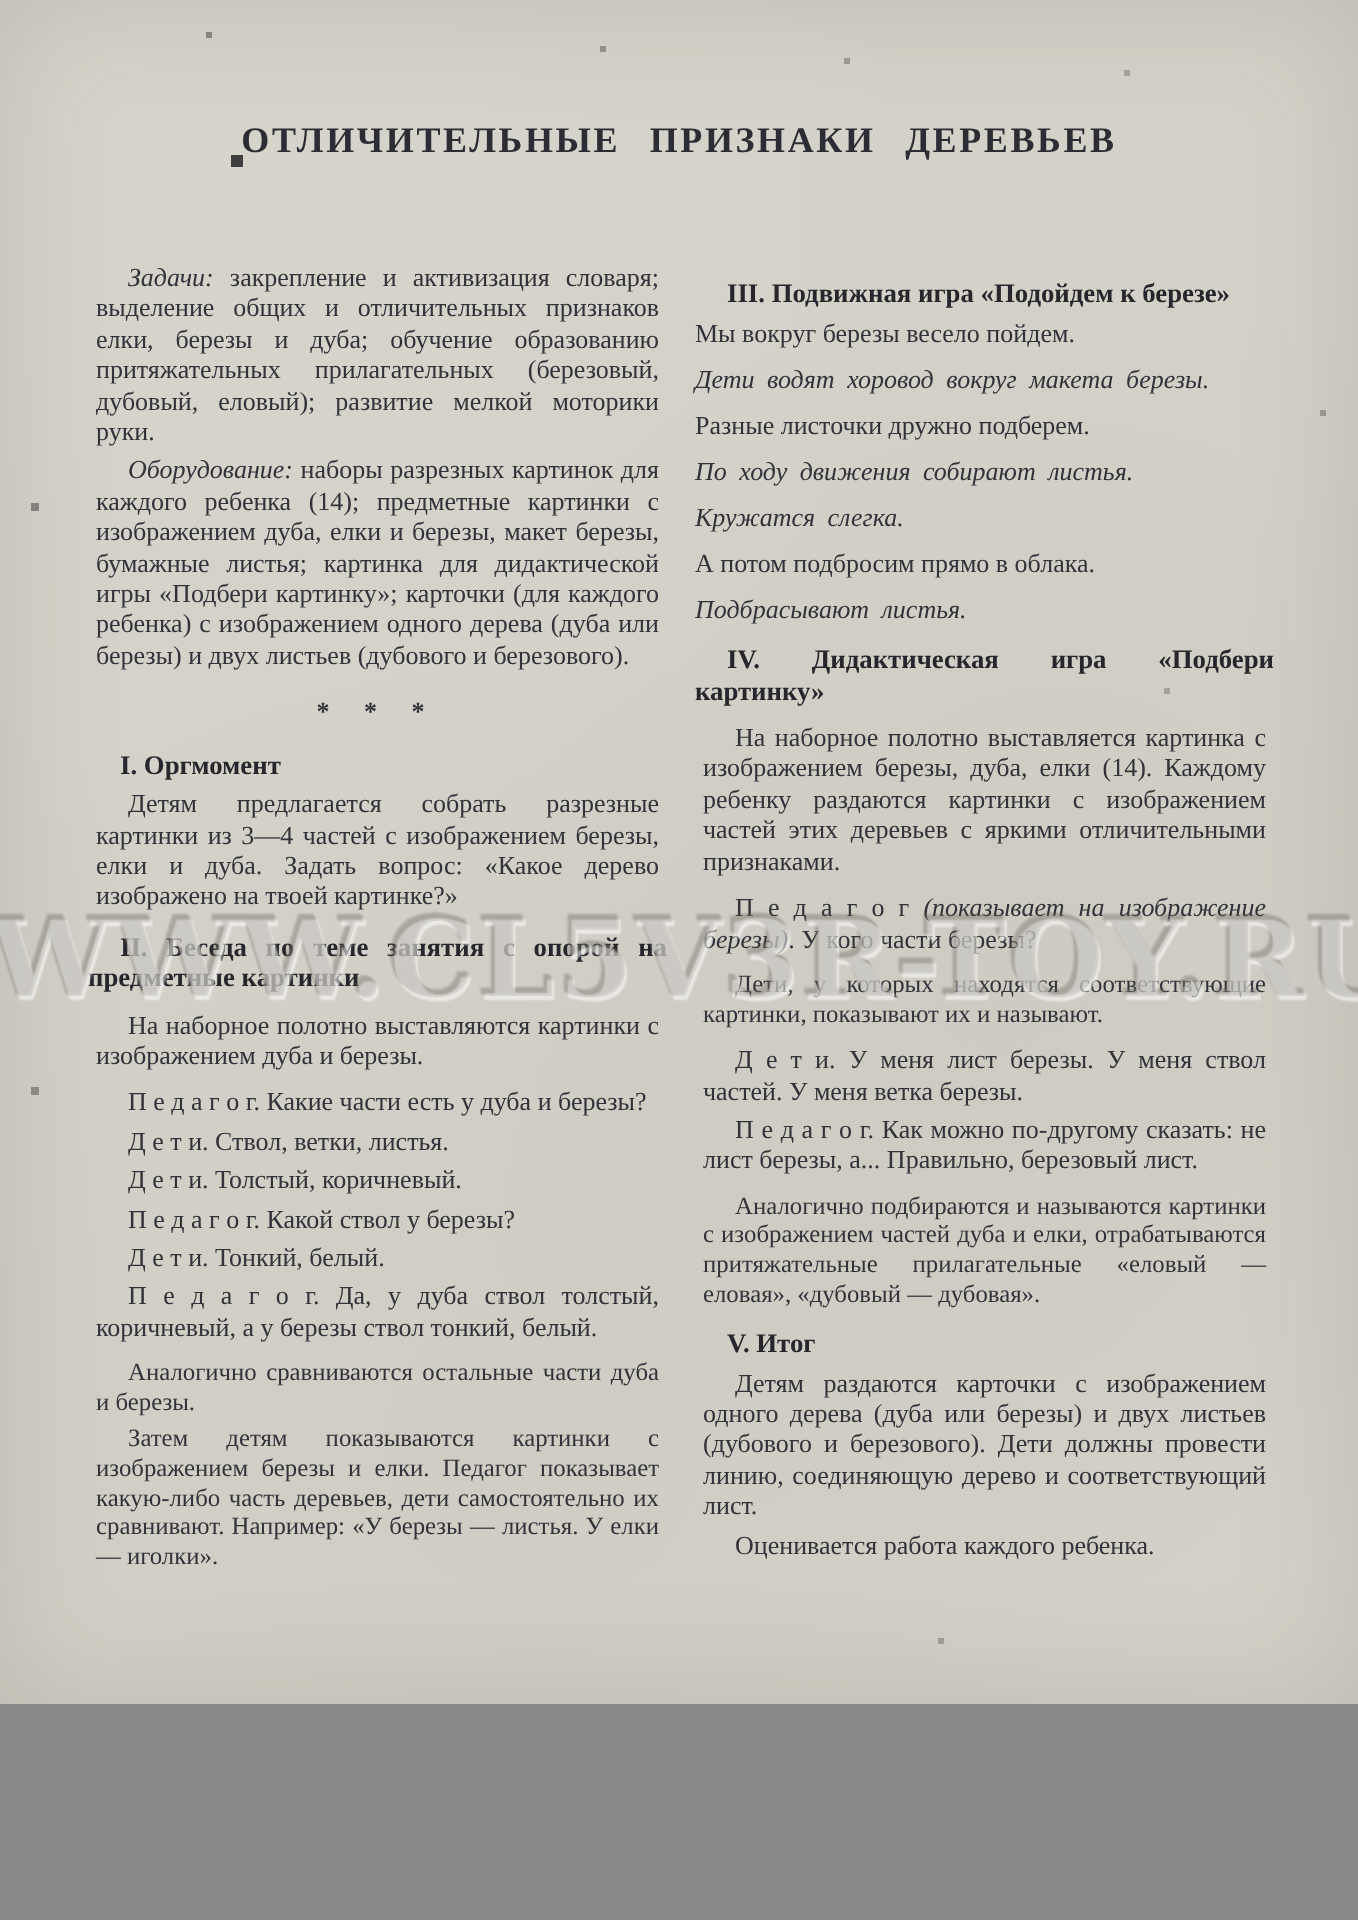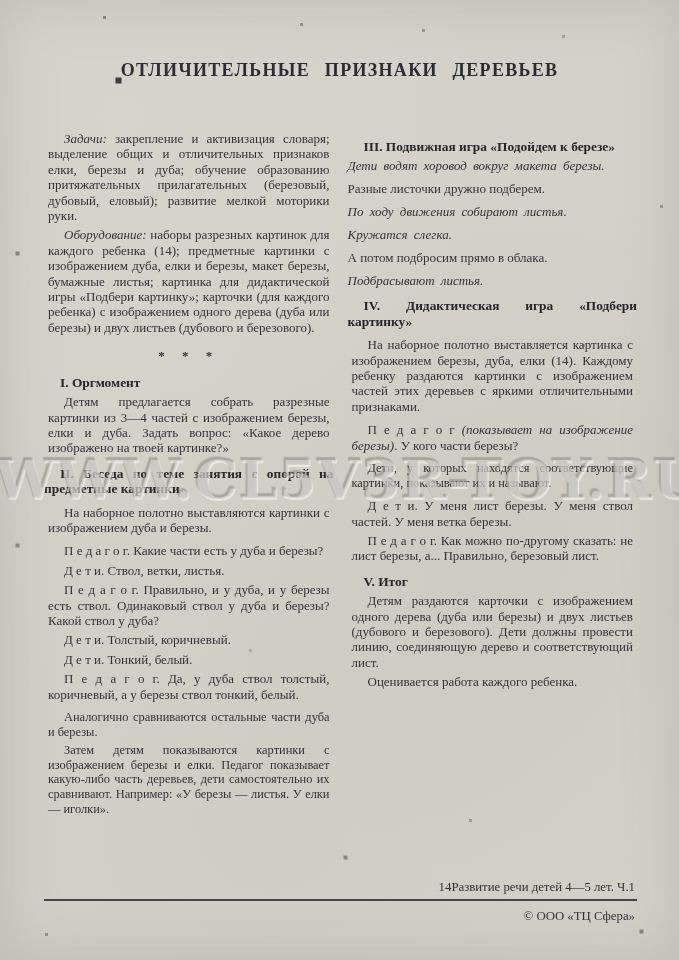--- a/index.html
+++ b/index.html
@@ -1,18 +1,18 @@
 <!DOCTYPE html>
 <html lang="ru"><head>
 <meta charset="utf-8">
 <style>
   html,body{margin:0;padding:0;background:#888;}
   .page{
     position:relative;
-    width:679px;height:960px;
+    width:679px;height:852px;
     margin:0 auto;
     overflow:hidden;
     background:
       radial-gradient(circle at 18% 12%, rgba(255,255,255,0.06), transparent 42%),
       radial-gradient(circle at 78% 55%, rgba(120,115,100,0.06), transparent 48%),
       radial-gradient(circle at 40% 85%, rgba(130,125,110,0.05), transparent 50%),
       #d4d1c8;
     box-shadow: inset 0 0 60px rgba(95,92,84,0.18);
     font-family:"Liberation Serif","DejaVu Serif",serif;
     color:#32323a;
@@ -124,42 +124,44 @@
     <div class="col">
       <p><span class="it">Задачи:</span><span> закрепление и активизация словаря; выделение общих и отличительных признаков елки, березы и дуба; обучение образованию притяжательных прилагательных (березовый, дубовый, еловый); развитие мелкой моторики руки.</span></p>
       <p><span class="it">Оборудование:</span><span> наборы разрезных картинок для каждого ребенка (14); предметные картинки с изображением дуба, елки и березы, макет березы, бумажные листья; картинка для дидактической игры «Подбери картинку»; карточки (для каждого ребенка) с изображением одного дерева (дуба или березы) и двух листьев (дубового и березового).</span></p>
       <div class="sep">* * *</div>
       <h2 class="h">I. Оргмомент</h2>
       <p>Детям предлагается собрать разрезные картинки из 3—4 частей с изображением березы, елки и дуба. Задать вопрос: «Какое дерево изображено на твоей картинке?»</p>
       <h2 class="h">II. Беседа по теме занятия с опорой на предметные картинки</h2>
       <p class="gap">На наборное полотно выставляются картинки с изображением дуба и березы.</p>
       <p class="gap">П е д а г о г. Какие части есть у дуба и березы?</p>
       <p>Д е т и. Ствол, ветки, листья.</p>
-      <p>П е д а г о г. Правильно, и у дуба, и у березы есть ствол. Одинаковый ствол у дуба и березы? Какой ствол у дуба?</p>
       <p>Д е т и. Толстый, коричневый.</p>
+      <p>П е д а г о г. Какой ствол у березы?</p>
       <p>Д е т и. Тонкий, белый.</p>
       <p>П е д а г о г. Да, у дуба ствол толстый, коричневый, а у березы ствол тонкий, белый.</p>
       <p class="small gap">Аналогично сравниваются остальные части дуба и березы.</p>
       <p class="small">Затем детям показываются картинки с изображением березы и елки. Педагог показывает какую-либо часть деревьев, дети самостоятельно их сравнивают. Например: «У березы — листья. У елки — иголки».</p>
     </div>
 
     <div class="col">
       <h2 class="h first">III. Подвижная игра «Подойдем к березе»</h2>
+      <p class="poem first">Мы вокруг березы весело пойдем.</p>
       <p class="poem it">Дети водят хоровод вокруг  макета березы.</p>
       <p class="poem">Разные листочки дружно подберем.</p>
       <p class="poem it">По ходу движения собирают листья.</p>
       <p class="poem it">Кружатся слегка.</p>
       <p class="poem">А потом подбросим прямо в облака.</p>
       <p class="poem it">Подбрасывают листья.</p>
       <h2 class="h">IV. Дидактическая игра «Подбери картинку»</h2>
       <p class="gap">На наборное полотно выставляется картинка с изображением березы, дуба, елки (14). Каждому ребенку раздаются картинки с изображением частей этих деревьев с яркими отличительными признаками.</p>
       <p class="gap"><span>П е д а г о г </span><span class="it">(показывает на изображение березы)</span><span>. У кого части березы?</span></p>
       <p class="small gap">Дети, у которых находятся соответствующие картинки, показывают их и называют.</p>
       <p class="gap">Д е т и. У меня лист березы. У меня ствол частей. У меня ветка березы.</p>
       <p>П е д а г о г. Как можно по-другому сказать: не лист березы, а... Правильно, березовый лист.</p>
+      <p class="small gap">Аналогично подбираются и называются картинки с изображением частей дуба и елки, отрабатываются притяжательные прилагательные «еловый — еловая», «дубовый — дубовая».</p>
       <h2 class="h">V. Итог</h2>
       <p>Детям раздаются карточки с изображением одного дерева (дуба или березы) и двух листьев (дубового и березового). Дети должны провести линию, соединяющую дерево и соответствующий лист.</p>
       <p>Оценивается работа каждого ребенка.</p>
     </div>
 
   </div>
 
   <div class="watermark">WWW.CL5V3R-TOY.RU</div>
 
   <div class="footer">

